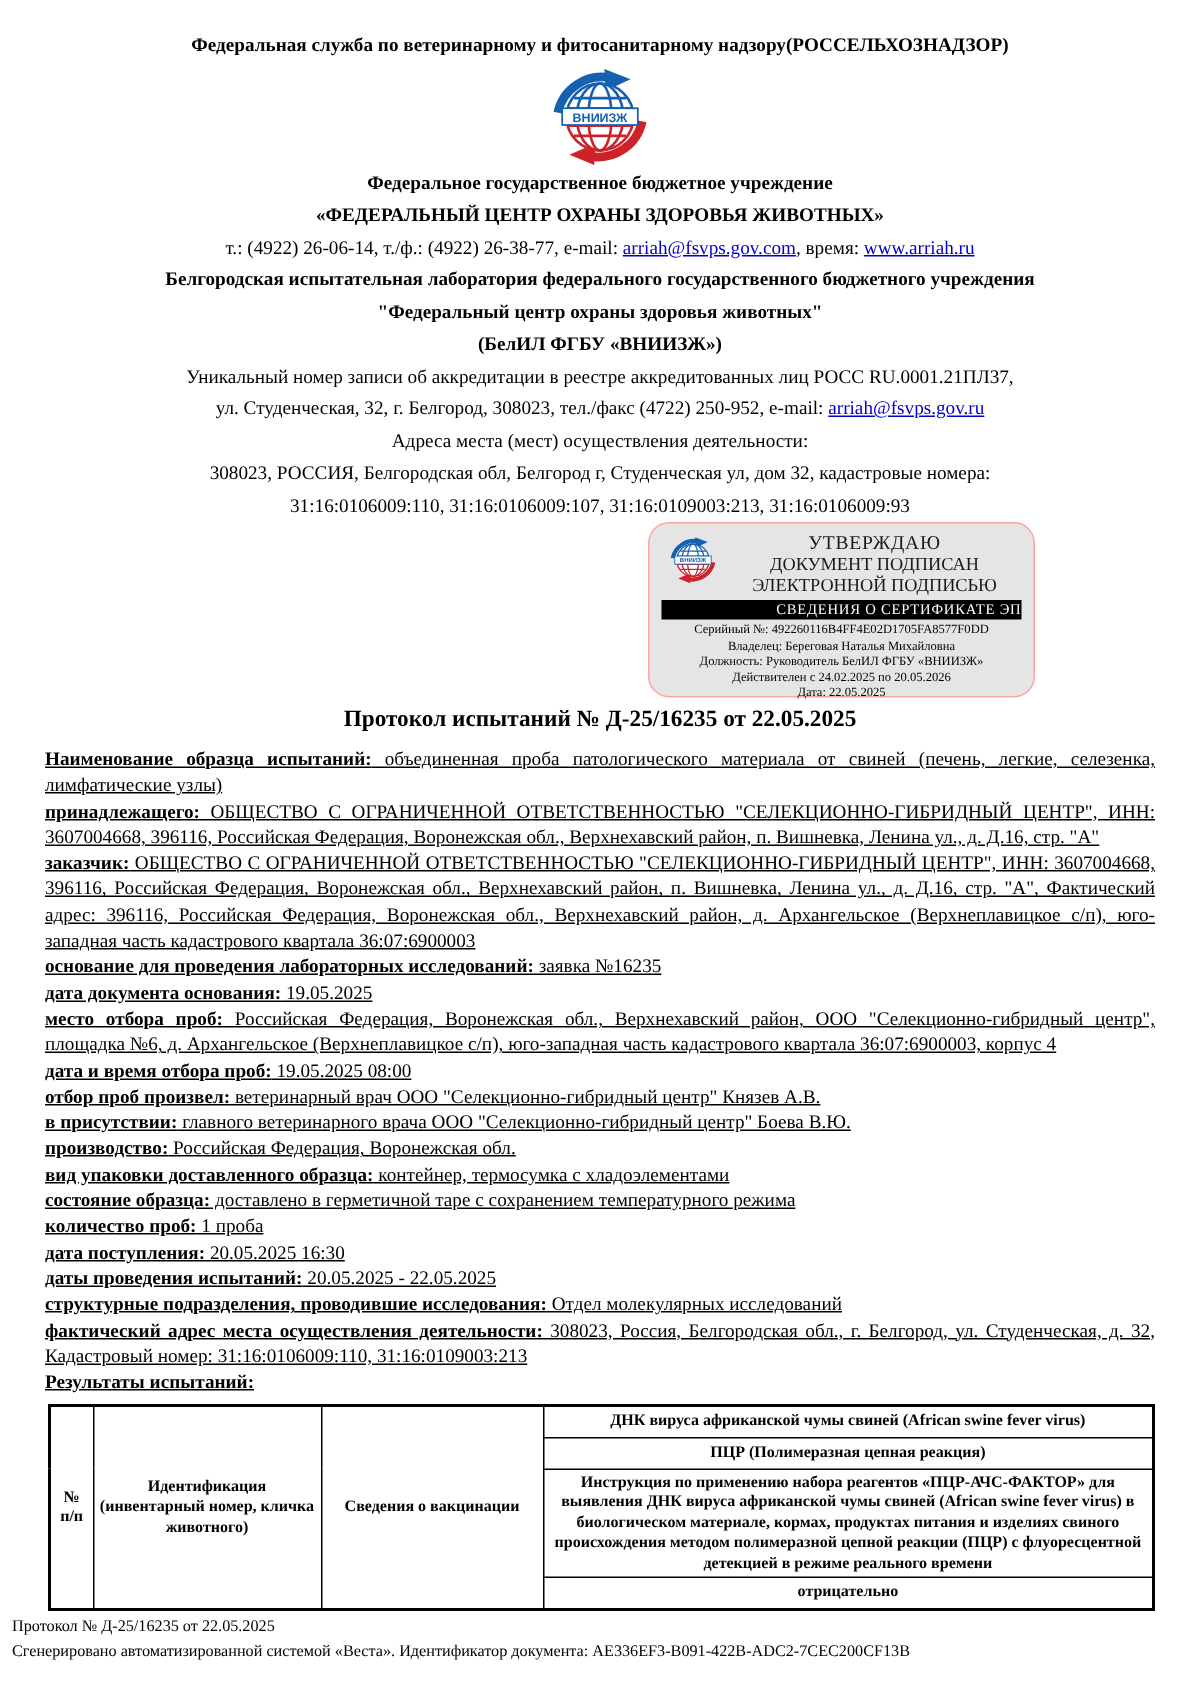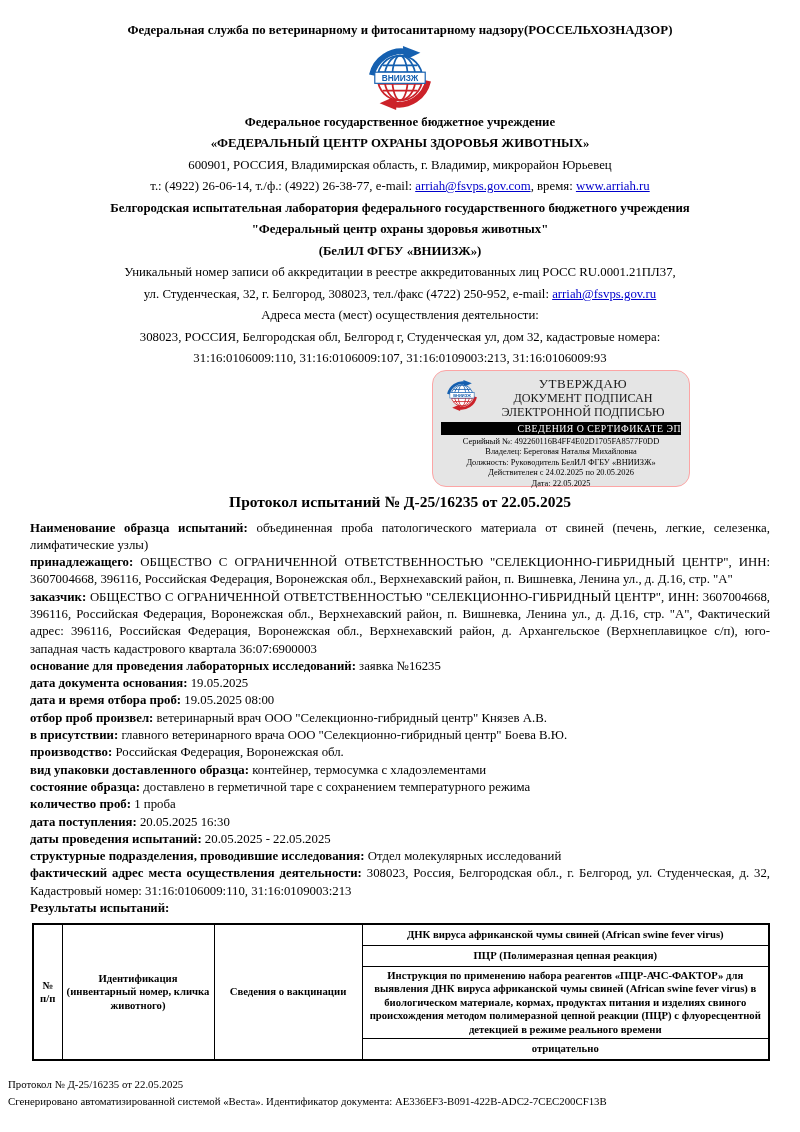--- a/index.html
+++ b/index.html
@@ -54,21 +54,21 @@
   }
   .stamp-details div { font-size: 8.4px; line-height: 10.6px; white-space: nowrap; overflow: hidden; text-align: center; }
   
   .doc-title {
     text-align: center;
     font-weight: bold;
     font-size: 15.5px;
     margin: 3px 0 9px 0;
   }
   
-  .body-text { margin: 0 30px; font-size: 12.8px; line-height: 17.3px; text-align: justify; }
+  .body-text { margin: 0 30px; font-size: 12.8px; line-height: 17.3px; text-align: justify; text-decoration: underline; }
   .body-text p { margin: 0; }
   .body-text b { font-weight: bold; }
   
   table.results {
     width: 738px;
     margin: 6px 30px 0 32px;
     border-collapse: collapse;
     border: 2px solid #000;
   }
   table.results td {
@@ -139,21 +139,20 @@
 
           <rect x="19" y="27" width="52" height="11.5" fill="#ffffff" stroke="#1560b0" stroke-width="1.2"></rect>
           <text x="45" y="36.2" text-anchor="middle" font-family="Liberation Sans, sans-serif" font-weight="bold" font-size="8.6" fill="#1560b0">ВНИИЗЖ</text>
         </symbol>
         <use href="#globe-logo" width="90" height="66"></use>
       </svg>
     </div>
 
     <div class="hline b">Федеральное государственное бюджетное учреждение</div>
     <div class="hline b">«ФЕДЕРАЛЬНЫЙ ЦЕНТР ОХРАНЫ ЗДОРОВЬЯ ЖИВОТНЫХ»</div>
-    <div class="hline">600901, РОССИЯ, Владимирская область, г. Владимир, микрорайон Юрьевец</div>
     <div class="hline">
       <span>т.: (4922) 26-06-14, т./ф.: (4922) 26-38-77, e-mail: </span><a class="doc-link">arriah@fsvps.gov.com</a><span>, время: </span><a class="doc-link">www.arriah.ru</a>
     </div>
     <div class="hline b">Белгородская испытательная лаборатория федерального государственного бюджетного учреждения</div>
     <div class="hline b">"Федеральный центр охраны здоровья животных"</div>
     <div class="hline b">(БелИЛ ФГБУ «ВНИИЗЖ»)</div>
     <div class="hline">Уникальный номер записи об аккредитации в реестре аккредитованных лиц РОСС RU.0001.21ПЛ37,</div>
     <div class="hline">
       <span>ул. Студенческая, 32, г. Белгород, 308023, тел./факс (4722) 250-952, e-mail: </span><a class="doc-link">arriah@fsvps.gov.ru</a>
     </div>
@@ -188,20 +187,21 @@
   </div>
 
   <div class="doc-title">Протокол испытаний № Д-25/16235 от 22.05.2025</div>
 
   <div class="body-text">
       <p><b>Наименование образца испытаний:</b><span> объединенная проба патологического материала от свиней (печень, легкие, селезенка, лимфатические узлы)</span></p>
       <p><b>принадлежащего:</b><span> ОБЩЕСТВО С ОГРАНИЧЕННОЙ ОТВЕТСТВЕННОСТЬЮ "СЕЛЕКЦИОННО-ГИБРИДНЫЙ ЦЕНТР", ИНН: 3607004668, 396116, Российская Федерация, Воронежская обл., Верхнехавский район, п. Вишневка, Ленина ул., д. Д.16, стр. "А"</span></p>
       <p><b>заказчик:</b><span> ОБЩЕСТВО С ОГРАНИЧЕННОЙ ОТВЕТСТВЕННОСТЬЮ "СЕЛЕКЦИОННО-ГИБРИДНЫЙ ЦЕНТР", ИНН: 3607004668, 396116, Российская Федерация, Воронежская обл., Верхнехавский район, п. Вишневка, Ленина ул., д. Д.16, стр. "А", Фактический адрес: 396116, Российская Федерация, Воронежская обл., Верхнехавский район, д. Архангельское (Верхнеплавицкое с/п), юго-западная часть кадастрового квартала 36:07:6900003</span></p>
       <p><b>основание для проведения лабораторных исследований:</b><span> заявка №16235</span></p>
       <p><b>дата документа основания:</b><span> 19.05.2025</span></p>
+      <p><b>место отбора проб:</b><span> Российская Федерация, Воронежская обл., Верхнехавский район, ООО "Селекционно-гибридный центр", площадка №6, д. Архангельское (Верхнеплавицкое с/п), юго-западная часть кадастрового квартала 36:07:6900003, корпус 4</span></p>
       <p><b>дата и время отбора проб:</b><span> 19.05.2025 08:00</span></p>
       <p><b>отбор проб произвел:</b><span> ветеринарный врач ООО "Селекционно-гибридный центр" Князев А.В.</span></p>
       <p><b>в присутствии:</b><span> главного ветеринарного врача ООО "Селекционно-гибридный центр" Боева В.Ю.</span></p>
       <p><b>производство:</b><span> Российская Федерация, Воронежская обл.</span></p>
       <p><b>вид упаковки доставленного образца:</b><span> контейнер, термосумка с хладоэлементами</span></p>
       <p><b>состояние образца:</b><span> доставлено в герметичной таре с сохранением температурного режима</span></p>
       <p><b>количество проб:</b><span> 1 проба</span></p>
       <p><b>дата поступления:</b><span> 20.05.2025 16:30</span></p>
       <p><b>даты проведения испытаний:</b><span> 20.05.2025 - 22.05.2025</span></p>
       <p><b>структурные подразделения, проводившие исследования:</b><span> Отдел молекулярных исследований</span></p>

